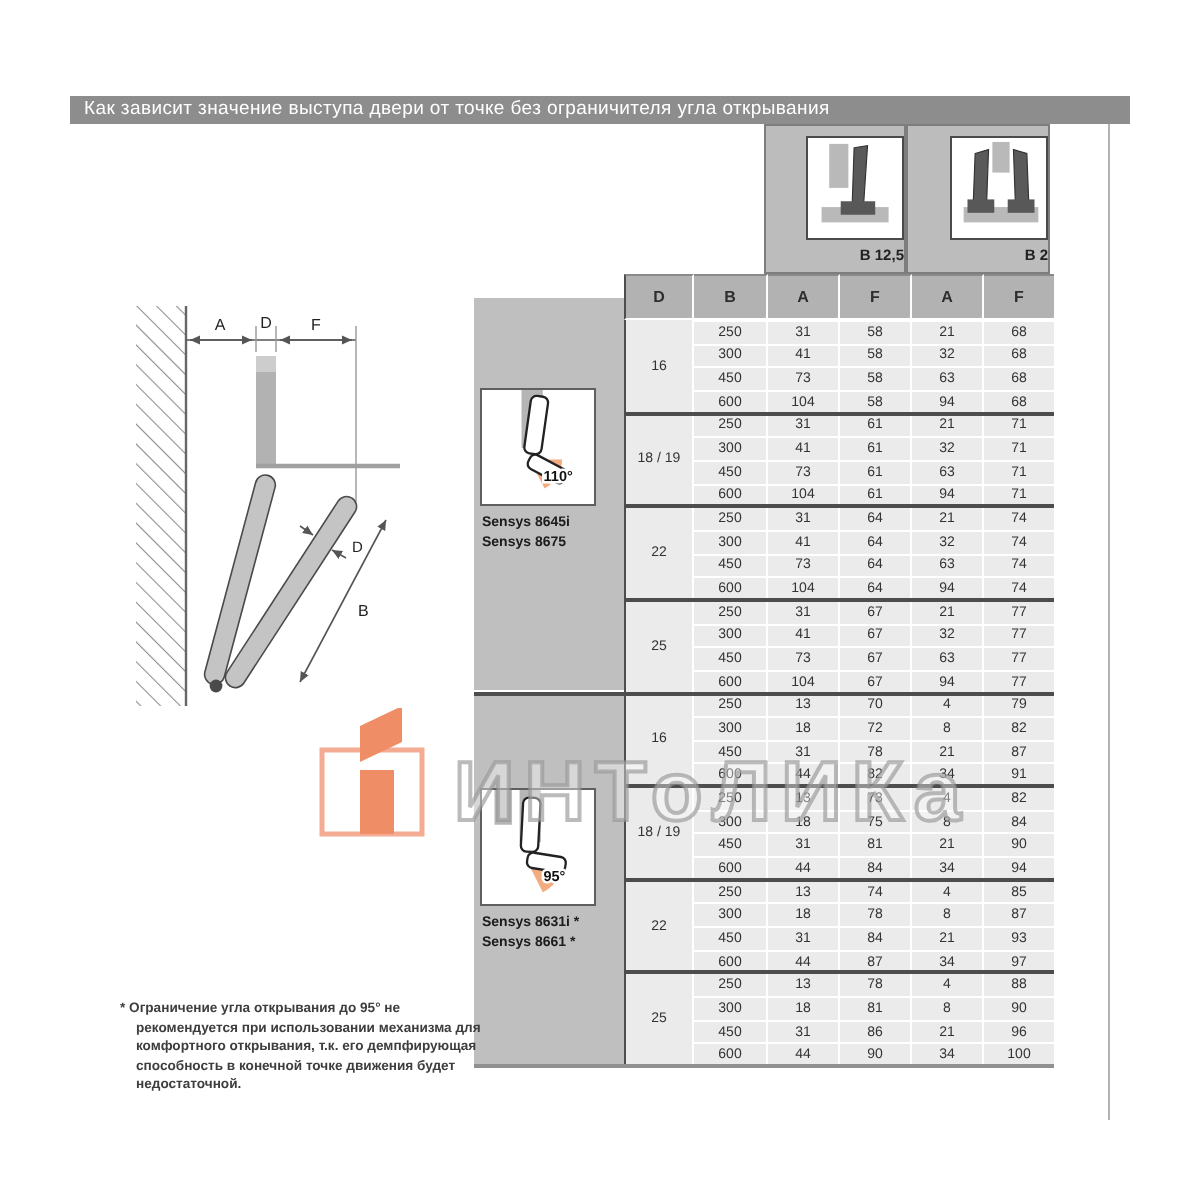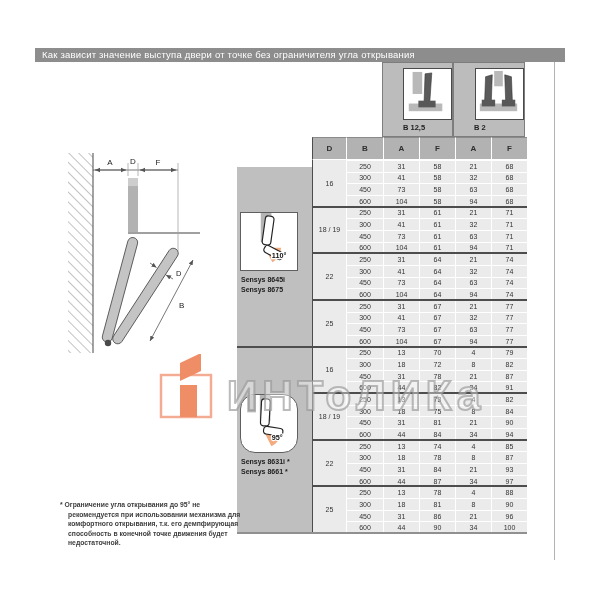--- a/index.html
+++ b/index.html
@@ -6,21 +6,21 @@
   .page{position:relative;width:600px;height:600px;background:#fff;overflow:hidden;
         font-family:"Liberation Sans",sans-serif;}
   
   .titlebar{position:absolute;left:35px;top:48px;width:530px;height:14px;background:#8d8d8d;
             color:#fff;font-size:9.5px;line-height:14px;padding-left:7px;box-sizing:border-box;
             letter-spacing:.2px;}
   
   .vrule{position:absolute;left:554px;top:62px;width:1px;height:498px;background:#b3b3b3;}
   
   .legendbox{position:absolute;top:62px;height:75px;background:#bcbcbc;border:1px solid #7d7d7d;
-             box-sizing:border-box;text-align:left;padding-left:20px;}
+             box-sizing:border-box;text-align:right;padding-left:20px;}
   .legendbox .inner{width:47px;height:50px;background:#fff;border:1px solid #4a4a4a;margin:5px auto 0;}
   .legendbox .lbl{font-size:7.5px;font-weight:bold;color:#222;margin-top:3px;}
   
   .tablewrap{position:absolute;left:237px;top:137px;width:290px;height:396px;}
   .thead{position:absolute;left:0;top:0;width:290px;height:23px;display:flex;}
   .thead .sp{width:75px;}
   .thead .h{background:#b2b2b2;border-top:1px solid #8a8a8a;border-right:1px solid #fff;
             border-bottom:1px solid #fff;box-sizing:border-box;font-size:8px;font-weight:bold;
             color:#2e2e2e;display:flex;align-items:center;justify-content:center;}
   .thead .h.hd{width:35px;border-left:1px solid #4d4d4d;}
@@ -133,42 +133,42 @@
     <div class="thead">
       <div class="sp"></div>
       <div class="h hd">D</div>
       <div class="h hb">B</div>
       <div class="h hc">A</div>
       <div class="h hc">F</div>
       <div class="h hc">A</div>
       <div class="h hl">F</div>
     </div>
 
-    <div class="sidebar" style="top:30px;height:196px;">
+    <div class="sidebar" style="top:12px;height:196px;">
       <div class="hingebox" style="top:45px;">
         <svg width="54" height="55" viewBox="0 0 55 57">
           <rect x="20" y="0" width="11" height="30" fill="#b5b5b5"></rect>
           <path d="M24,36 L41,36 A17,17 0 0 1 32,51 Z" fill="#f3ab80"></path>
           <g transform="translate(25.5,33) rotate(8)">
             <rect x="-4.5" y="-30" width="9" height="30" rx="3" fill="#fff" stroke="#222" stroke-width="1.2"></rect>
           </g>
           <g transform="translate(24,36) rotate(118)">
             <rect x="-4" y="-21" width="8" height="21" rx="3" fill="#fff" stroke="#222" stroke-width="1.2"></rect>
           </g>
           <text x="39" y="47" font-size="7.5" text-anchor="middle" class="angle-lbl">110°</text>
         </svg>
       </div>
       <div class="models" style="top:108px;">
         <div>Sensys 8645i</div>
         <div>Sensys 8675</div>
       </div>
     </div>
 
     <div class="sidebar" style="top:209.5px;height:186.5px;">
-      <div class="hingebox" style="top:47px;border-radius:15px;">
+      <div class="hingebox" style="top:47px;">
         <svg width="54" height="55" viewBox="0 0 55 57">
           <rect x="6" y="0" width="9" height="18" fill="#b5b5b5"></rect>
           <rect x="19" y="0" width="11" height="27" fill="#b5b5b5"></rect>
           <path d="M23,37 L41,39 A18,18 0 0 1 31,53 Z" fill="#f3ab80"></path>
           <g transform="translate(24,32) rotate(3)">
             <rect x="-4.5" y="-28" width="9" height="28" rx="3" fill="#fff" stroke="#222" stroke-width="1.2"></rect>
           </g>
           <g transform="translate(23,36) rotate(99)">
             <rect x="-4" y="-20" width="8" height="20" rx="3" fill="#fff" stroke="#222" stroke-width="1.2"></rect>
           </g>

